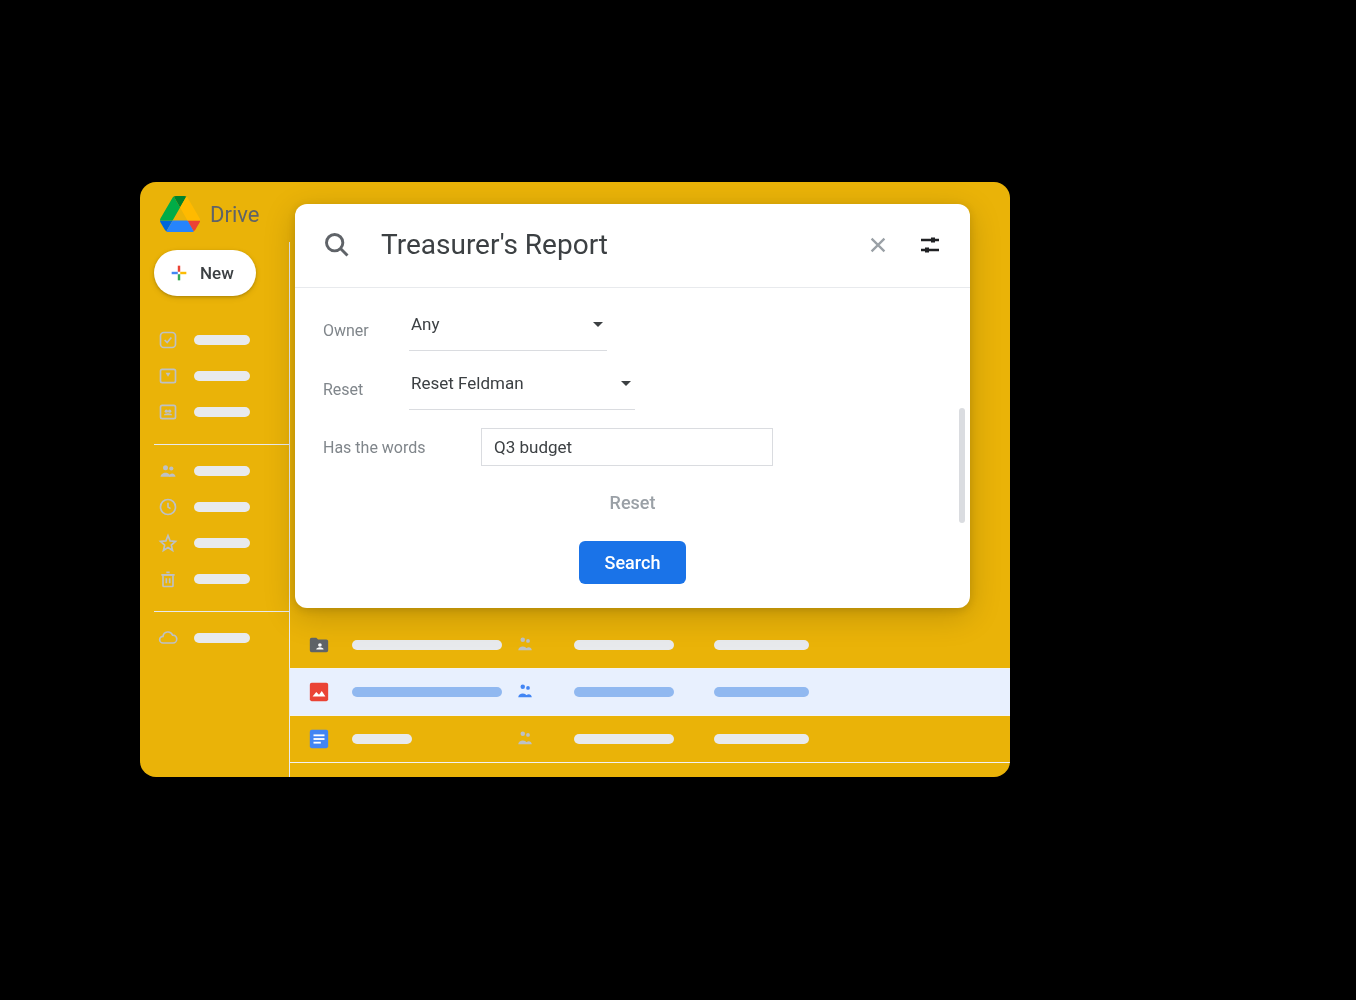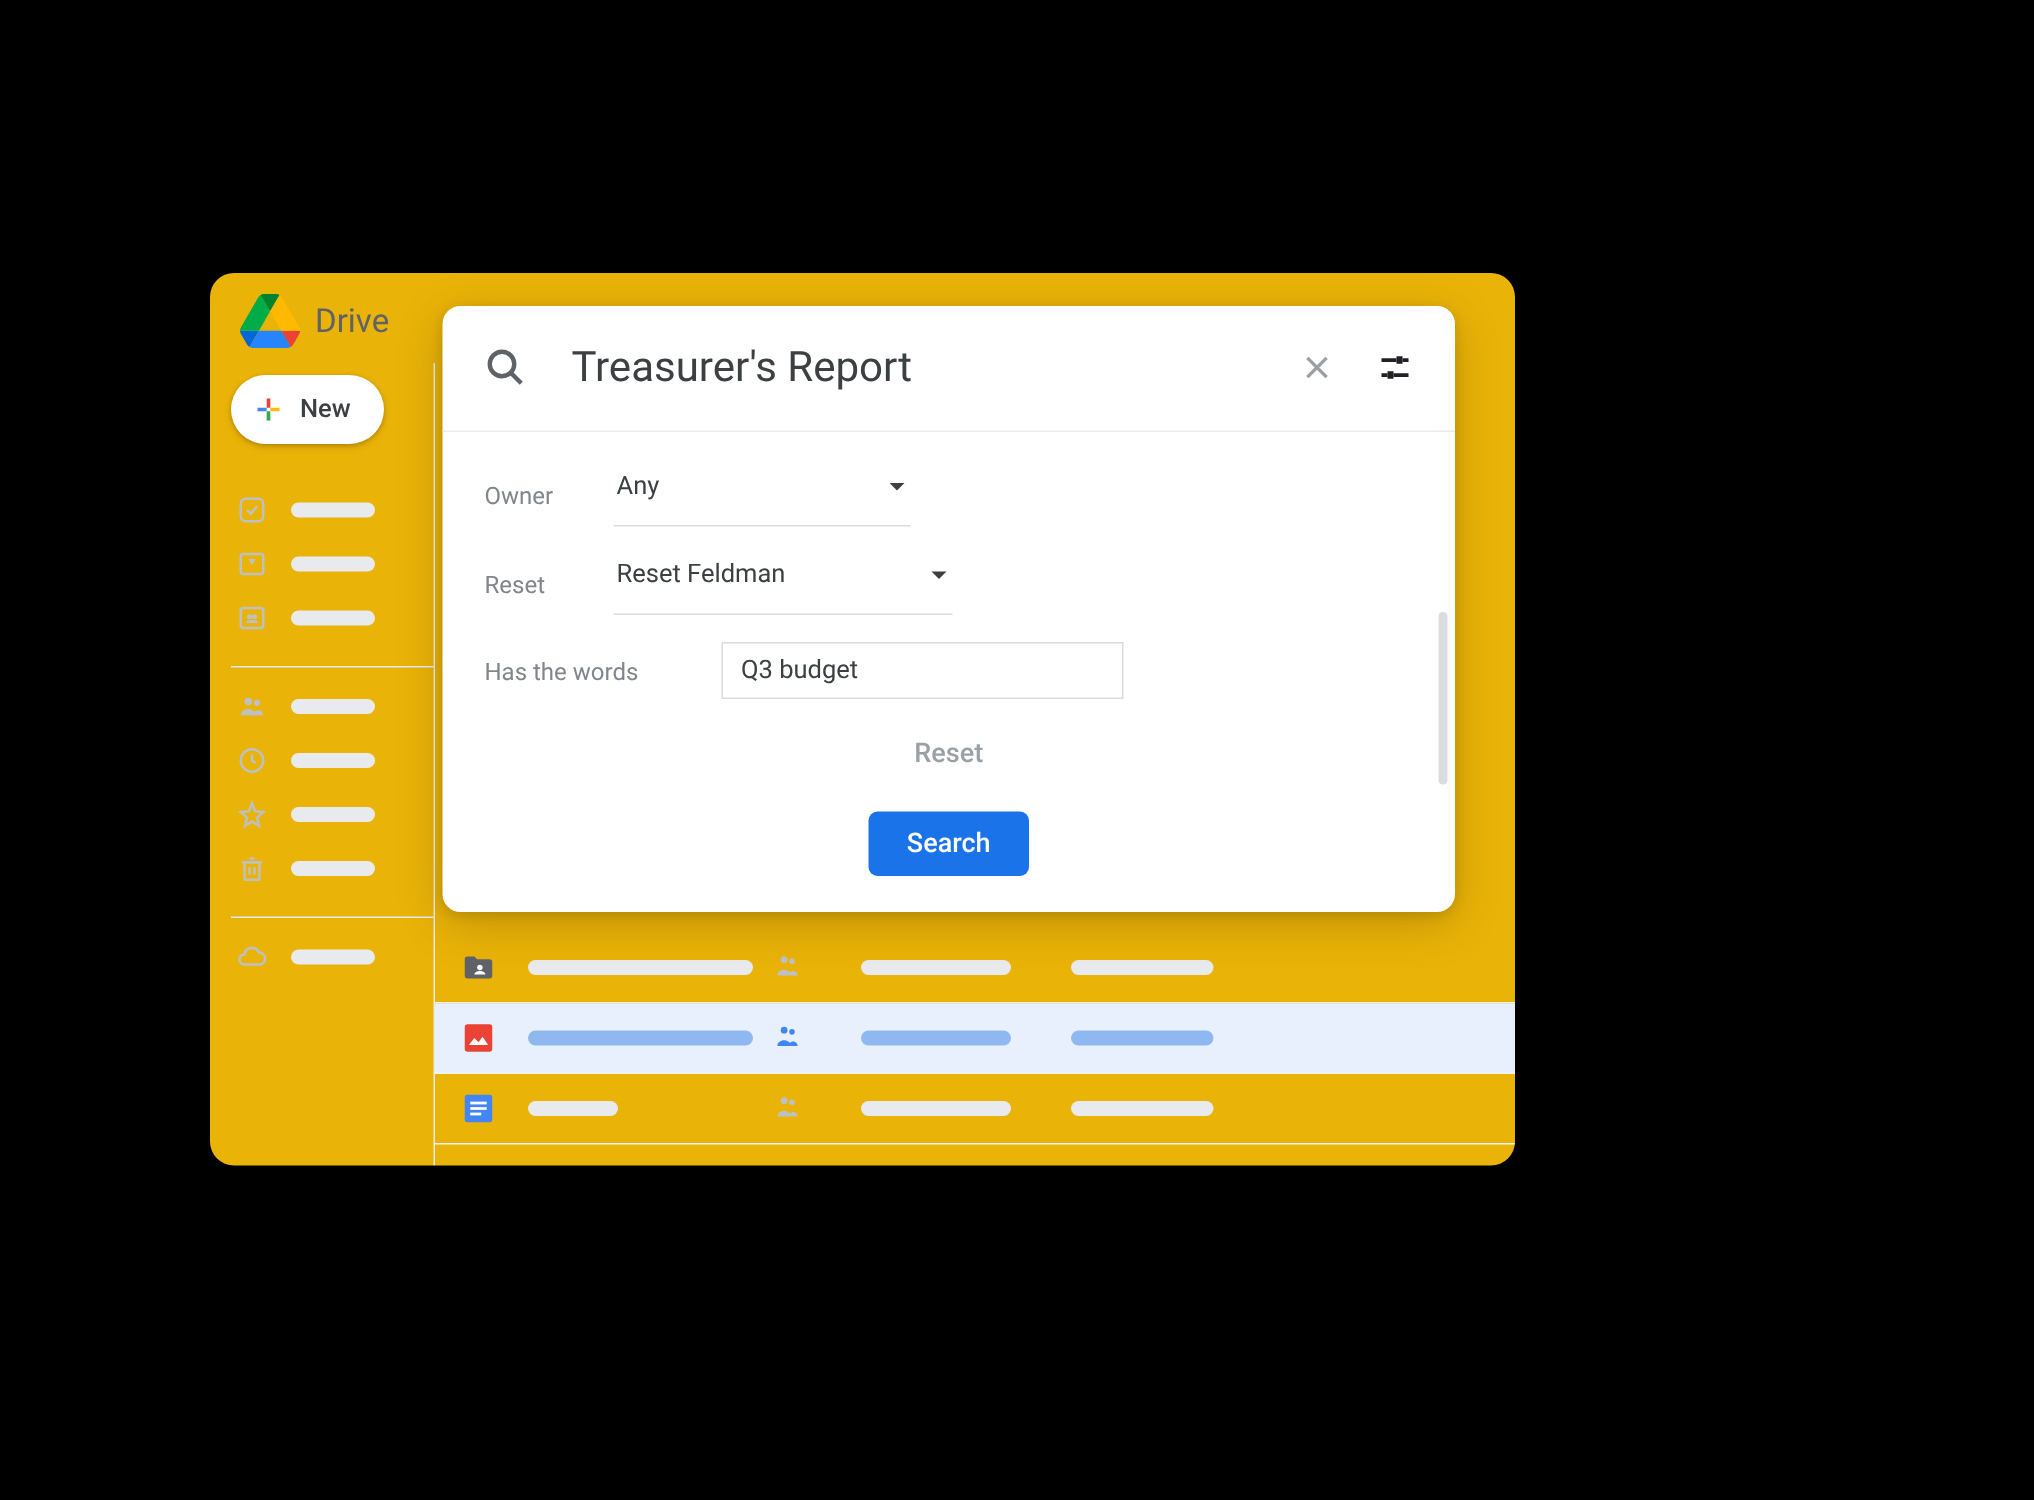--- a/index.html
+++ b/index.html
@@ -234,21 +234,21 @@
       height: 0;
       border-left: 5px solid transparent;
       border-right: 5px solid transparent;
       border-top: 5px solid #3c4043;
     }
     .text-input {
       border: 1px solid #dadce0;
       padding: 8px 12px;
       font-size: 17px;
       color: #3c4043;
-      width: 268px;
+      width: 292px;
       background: #fff;
     }
     .panel-footer {
       display: flex;
       justify-content: flex-end;
       align-items: center;
       gap: 28px;
       padding: 10px 28px 24px 28px;
       flex-direction: column;
     }

